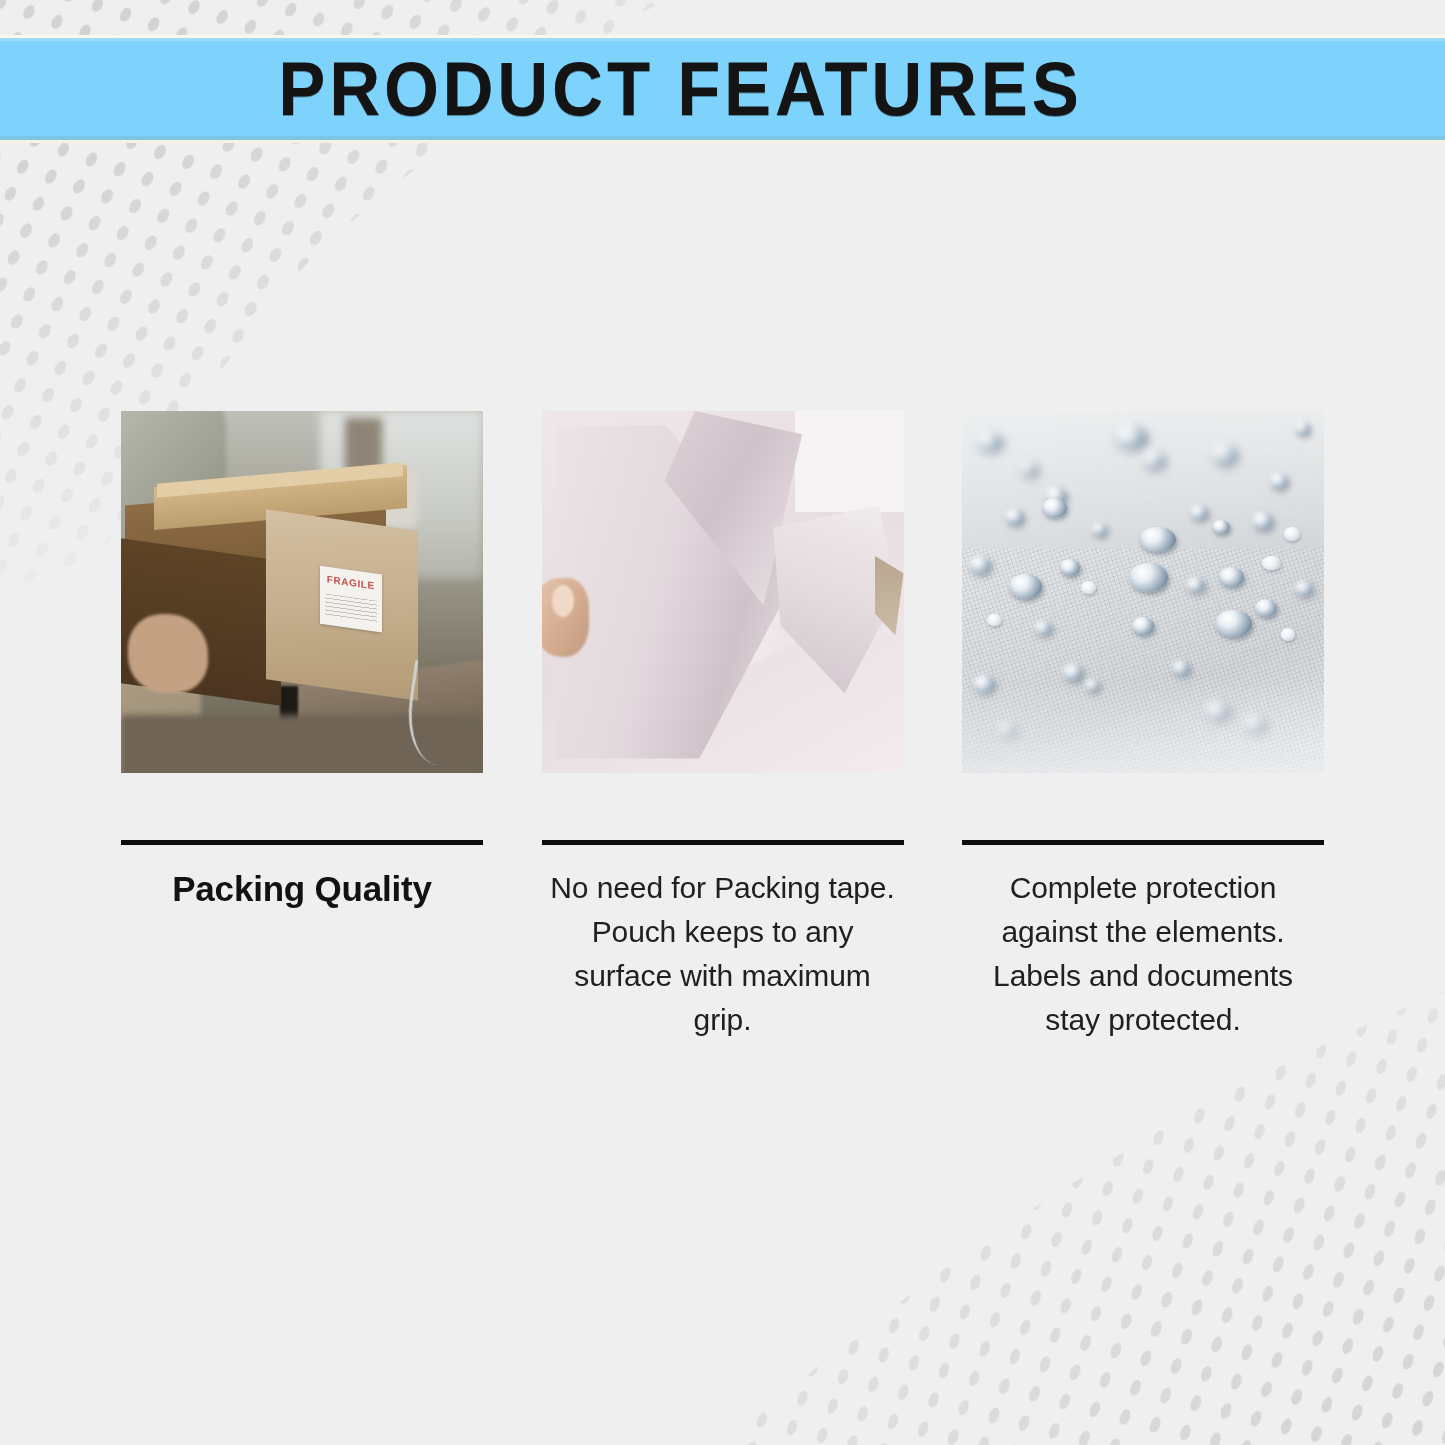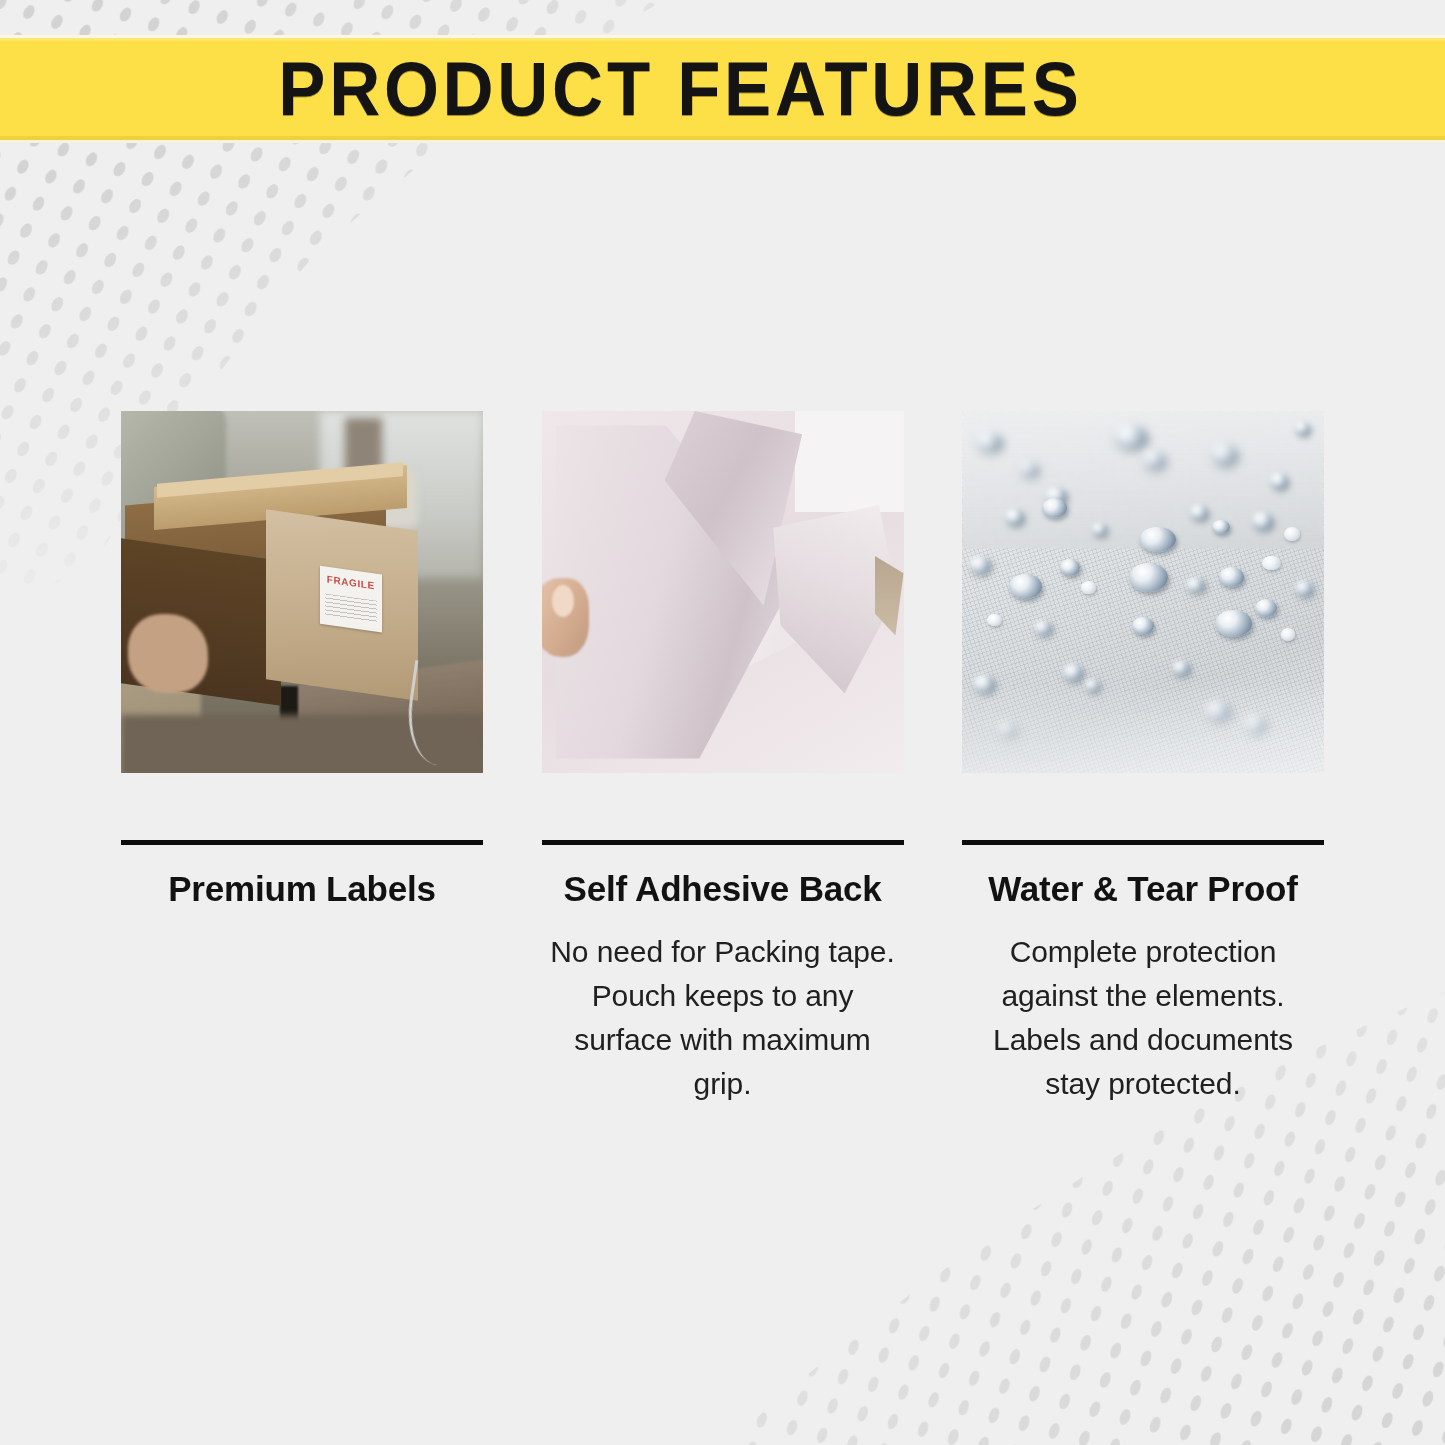--- a/index.html
+++ b/index.html
@@ -42,21 +42,21 @@
     transform: rotate(-12deg);
   }
 
   
   .header-band {
     position: absolute;
     left: 0;
     top: 38px;
     width: 1445px;
     height: 102px;
-    background: #fde047;
+    background: #7dd3fc;
     box-shadow: 0 -3px 0 0 #fcf6e6, 0 3px 0 0 #f9f1df;
     display: flex;
     align-items: center;
     justify-content: center;
     z-index: 4;
   }
   .header-band::before {
     content: "";
     position: absolute;
     left: 0; top: 0;
@@ -388,38 +388,37 @@
         <div class="box-main-side"></div>
         <div class="box-main-front"></div>
         <div class="hand"></div>
         <div class="label">
           <div class="fragile">FRAGILE</div>
           <div class="lns"></div>
         </div>
         <div class="cord"></div>
       </div>
       <div class="feature-rule"></div>
-      <div class="feature-heading">Premium Labels</div>
+      <div class="feature-heading">Packing Quality</div>
     </div>
 
     <div class="feature-col">
       <div class="feature-photo ph2">
         <div class="sheet-base"></div>
         <div class="corner-white"></div>
         <div class="adhesive"></div>
         <div class="adhesive2"></div>
         <div class="liner-peel"></div>
         <div class="liner-fold"></div>
         <div class="flap-right"></div>
         <div class="flap-edge"></div>
         <div class="thumb"></div>
         <div class="thumbnail"></div>
       </div>
       <div class="feature-rule"></div>
-      <div class="feature-heading">Self Adhesive Back</div>
       <div class="feature-body">No need for Packing tape. Pouch keeps to any surface with maximum grip.</div>
     </div>
 
     <div class="feature-col">
       <div class="feature-photo ph3">
         <div class="fabric"></div>
         <div class="blurtop"></div>
 
         <div class="drop blr2" style="left:4%;  top:6%;  width:7%;  height:5%;"></div>
         <div class="drop blr2" style="left:16%; top:14%; width:5%;  height:4%;"></div>
@@ -460,18 +459,17 @@
         <div class="drop blr" style="left:28%; top:70%; width:5.5%;height:4.5%;"></div>
         <div class="drop blr" style="left:34%; top:74%; width:4%;  height:3.5%;"></div>
         <div class="drop blr" style="left:58%; top:69%; width:5%;  height:4%;"></div>
         <div class="drop blr2" style="left:67%; top:80%; width:7%;  height:5.5%;"></div>
         <div class="drop blr2" style="left:78%; top:84%; width:6%;  height:5%;"></div>
         <div class="drop blr2" style="left:10%; top:86%; width:5%;  height:4%;"></div>
 
         <div class="blurbot"></div>
       </div>
       <div class="feature-rule"></div>
-      <div class="feature-heading">Water &amp; Tear Proof</div>
       <div class="feature-body">Complete protection against the elements. Labels and documents stay protected.</div>
     </div>
 
   </div>
 </div>
 
 </body></html>

